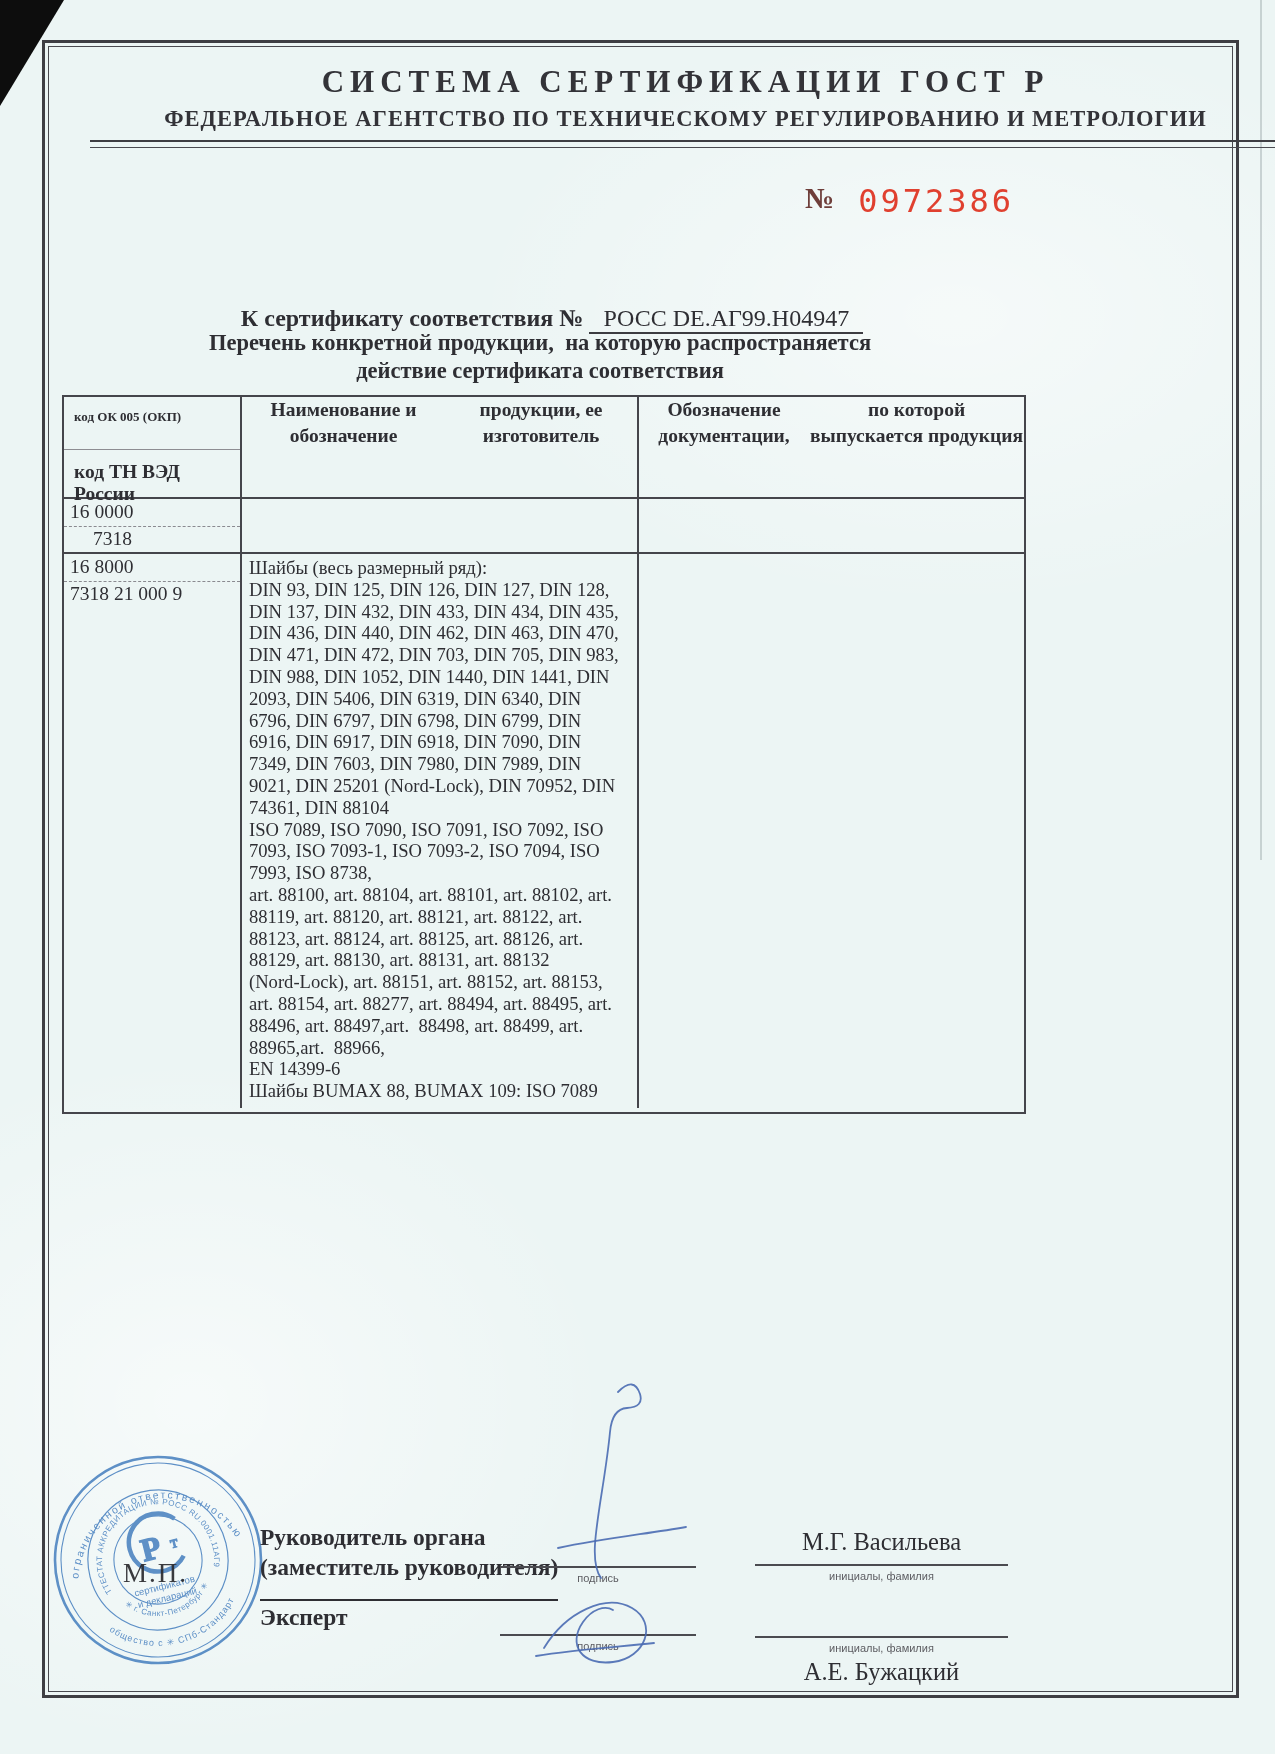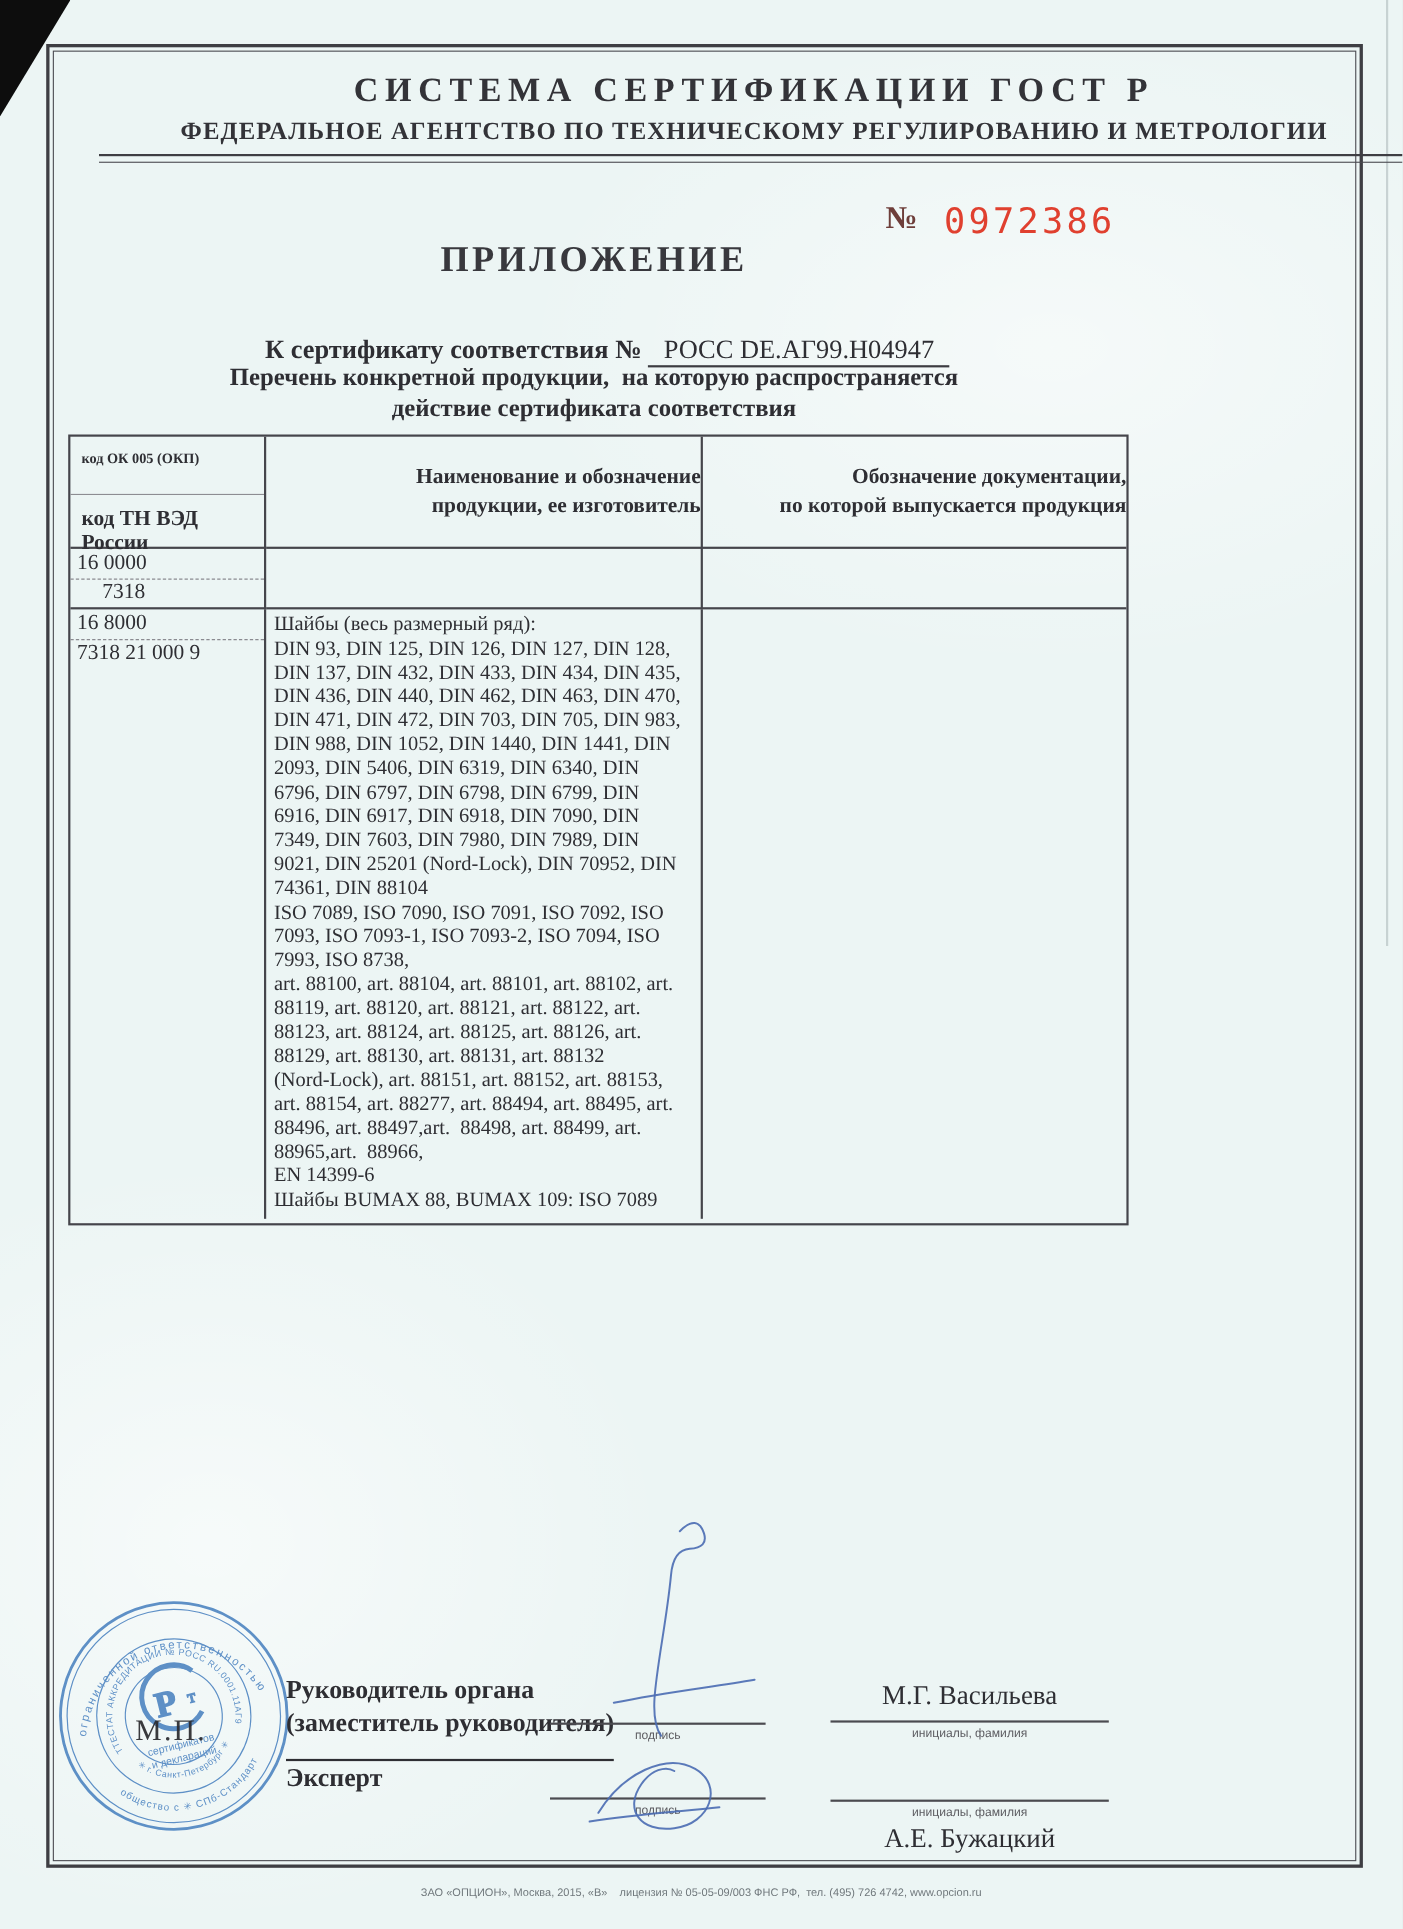--- a/index.html
+++ b/index.html
@@ -49,21 +49,21 @@
   .cell{position:absolute; box-sizing:border-box;}
   .c1{left:0; width:178px; border-right:2px solid #45454b;}
   .c2{left:178px; width:397px; border-right:2px solid #45454b;}
   .c3{left:575px; width:385px;}
   .hdr{top:0; height:102px; border-bottom:2px solid #45454b;}
   .r1{top:102px; height:55px; border-bottom:2px solid #45454b;}
   .r2{top:157px; height:554px;}
   .hdr-c1-top{position:absolute; left:10px; top:12px; font-size:13px; font-weight:bold;}
   .hdr-c1-line{position:absolute; left:0; top:52px; width:100%; height:1px; background:#8d8d92;}
   .hdr-c1-bot{position:absolute; left:10px; top:64px; font-size:19.5px; font-weight:bold;}
-  .hdr-center{display:flex; flex-direction:column; justify-content:center; align-items:flex-end;
+  .hdr-center{display:flex; flex-direction:row; justify-content:center; align-items:flex-start;
     height:100%; font-size:19.5px; font-weight:bold; text-align:center; line-height:26px;}
   .code-top{position:absolute; left:6px; top:2px; font-size:19.5px;}
   .code-dash{position:absolute; left:0; width:100%; height:0; border-top:1px dashed #8a8a90;}
   .code-bot{position:absolute; left:6px; font-size:19.5px;}
   .r1 .code-dash{top:27px;} .r1 .code-bot{top:29px;margin-left:23px;}
   .r2 .code-dash{top:27px;} .r2 .code-bot{top:29px;}
   .product-lines{padding:3px 2px 0 7px; font-size:18.6px; line-height:21.8px;}
   .product-lines div{white-space:pre;}
 
   
@@ -114,21 +114,20 @@
     <div class="sys-title">СИСТЕМА СЕРТИФИКАЦИИ ГОСТ Р</div>
     <div class="agency-title">ФЕДЕРАЛЬНОЕ АГЕНТСТВО ПО ТЕХНИЧЕСКОМУ РЕГУЛИРОВАНИЮ И МЕТРОЛОГИИ</div>
     <div class="rule1"></div>
     <div class="rule2"></div>
   </div>
 
   <div class="doc-number">
     <span class="nsign">№</span><span class="digits">0972386</span>
   </div>
 
-  <div class="appendix-title">ПРИЛОЖЕНИЕ</div>
 
   <div class="cert-line">
     <span class="lbl">К сертификату соответствия № </span><span class="num">РОСС DE.АГ99.Н04947</span>
   </div>
 
   <div class="purpose1">Перечень конкретной продукции,  на которую распространяется</div>
   <div class="purpose2">действие сертификата соответствия</div>
 
   <div class="ptable">
     <div class="cell hdr c1">
@@ -242,15 +241,14 @@
   <div class="nameline n2"></div>
   <div class="caption cap-n2">инициалы, фамилия</div>
 
   <svg class="pen" viewBox="0 0 300 310">
     <path d="M 178,22 q 16,-16 22,2 q 4,13 -13,14 q -15,1 -17,24 c -4,42 -13,82 -15,112 c -1,17 1,27 6,34"></path>
     <path d="M 118,178 c 48,-10 88,-14 128,-21"></path>
     <path d="M 104,278 c 22,-36 62,-55 88,-40 c 26,15 14,50 -19,54 c -31,4 -46,-17 -30,-40 c 9,-13 22,-17 30,-12"></path>
     <path d="M 96,286 c 42,-7 82,-9 118,-13"></path>
   </svg>
 
-  <div class="imprint">ЗАО «ОПЦИОН», Москва, 2015, «В»    лицензия № 05-05-09/003 ФНС РФ,  тел. (495) 726 4742, www.opcion.ru</div>
 
 </div>
 
 </body></html>

